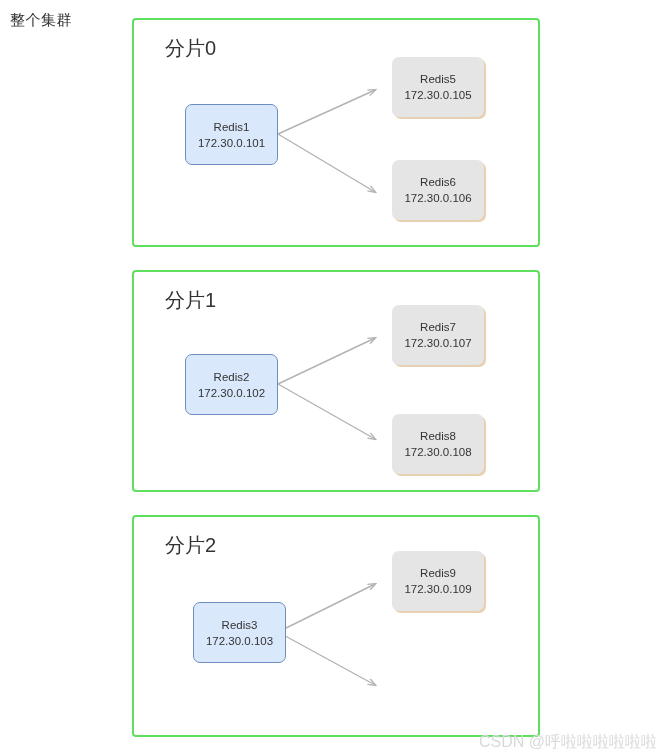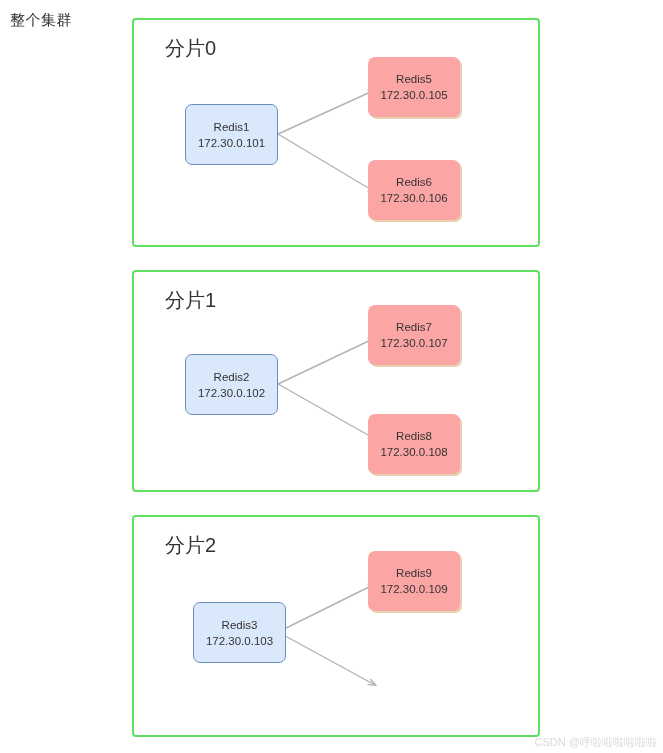--- a/index.html
+++ b/index.html
@@ -90,24 +90,24 @@
 
   .node-master {
     background: #dae8fc;
     border: 1.4px solid #6c8ebf;
     border-radius: 7px;
     left: 51px;
     width: 93px;
     height: 61px;
   }
   .node-replica {
-    background: #fca5a5;
+    background: #e5e5e5;
     border: none;
     border-radius: 7px;
-    left: 234px;
+    left: 258px;
     width: 92px;
     height: 60px;
     box-shadow: 2px 2px 0 0 rgba(190,120,30,0.35);
   }
 
   
   .pos-master  { top: 84px; }
   .pos-rep-top { top: 37px; }
   .pos-rep-bot { top: 140px; }
 
@@ -117,21 +117,21 @@
 
   .shard-2 .pos-master  { top: 85px; margin-left: 8px; }
   .shard-2 .pos-rep-top { top: 34px; }
   .shard-2 .pos-rep-bot { top: 136px; }
 
   
   .watermark {
     position: absolute;
     right: 6px;
     bottom: 4px;
-    font-size: 11px;
+    font-size: 16px;
     line-height: 14px;
     color: #d9d9d9;
     white-space: nowrap;
     user-select: none;
   }
 </style>
 </head>
 <body>
 
 <div id="diagram-root">

